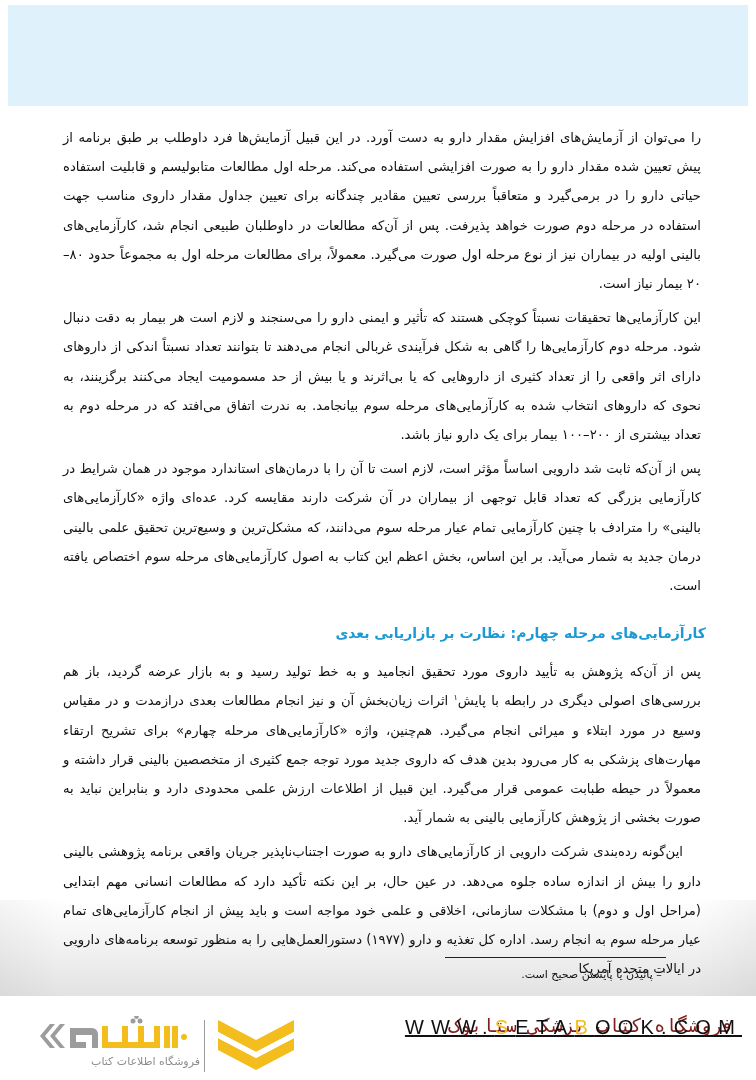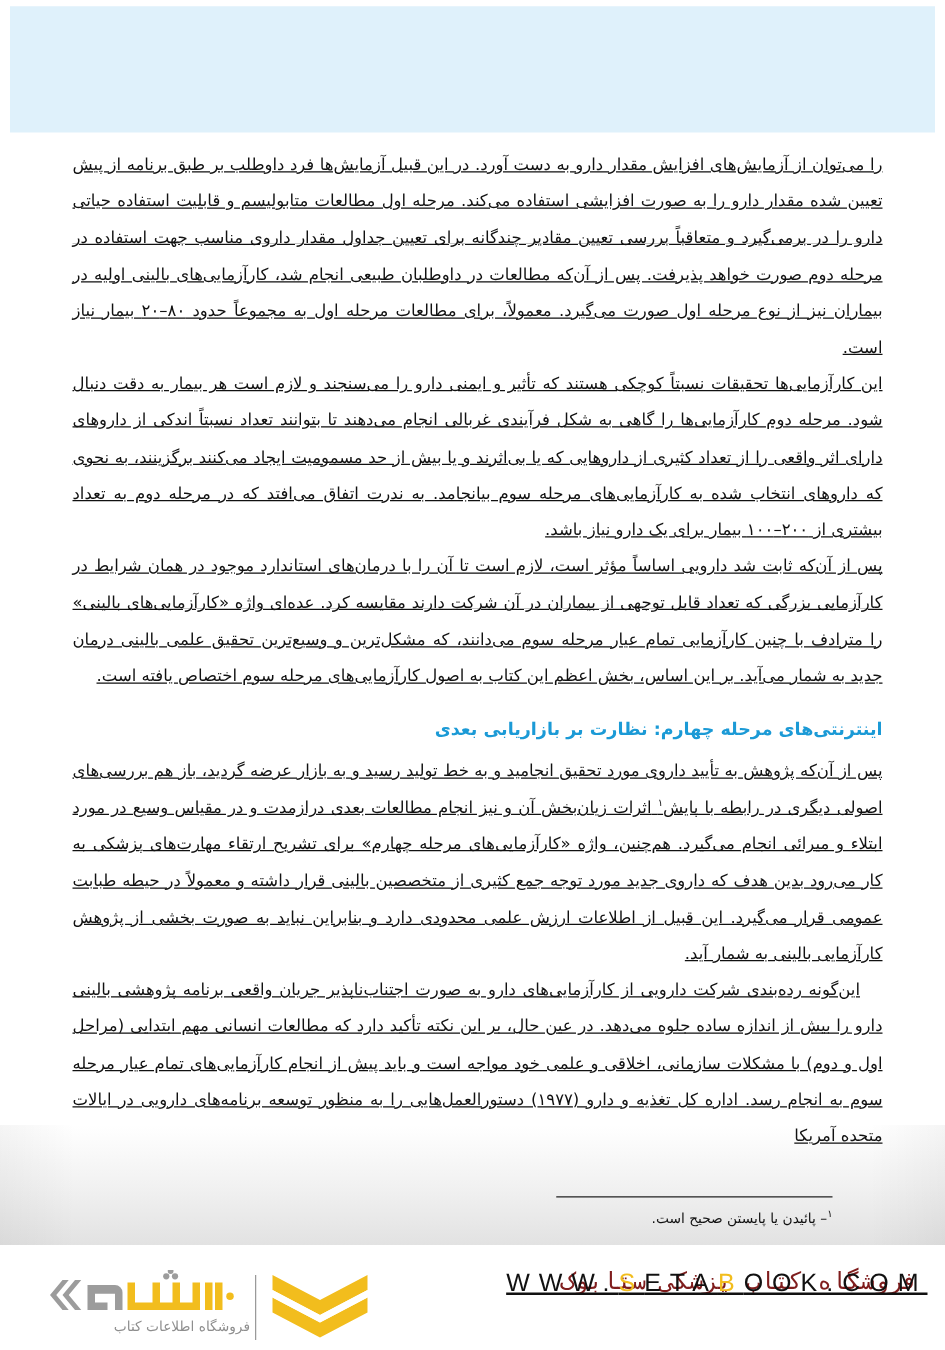--- a/index.html
+++ b/index.html
@@ -27,21 +27,21 @@
     font-family: "DejaVu Sans", sans-serif;
     white-space: nowrap;
   }
   .running-head .sep { margin: 0 6px; }
   .content {
     position: absolute; left: 58px; width: 648px; top: 118px;
     direction: rtl; text-align: justify;
     font-size: 13.2px; line-height: 29.2px; color: #111;
     font-family: "DejaVu Sans", sans-serif;
   }
-  .content p { margin: 0; text-align-last: right; text-decoration: underline; }
+  .content p { margin: 5px; text-align-last: right; }
   .content p.indent { text-indent: 18px; }
   .content h2 {
     margin: 0; font-size: 14px; font-weight: bold; color: #1b9ad6;
     line-height: 29px; padding-top: 14px; padding-bottom: 4px;
   }
   .content h2.first { padding-top: 14px; }
   sup.fn { font-size: 8px; vertical-align: super; line-height: 0; }
   .footnote-rule {
     position: absolute; left: 445px; top: 957px; width: 221px; height: 0;
     border-top: 1px solid #222;
@@ -86,21 +86,21 @@
 <div class="page">
   <div class="header-band"></div>
 
   <div class="content">
     <p>را می‌توان از آزمایش‌های افزایش مقدار دارو به دست آورد. در این قبیل آزمایش‌ها فرد داوطلب بر طبق برنامه از پیش تعیین شده مقدار دارو را به صورت افزایشی استفاده می‌کند. مرحله اول مطالعات متابولیسم و قابلیت استفاده حیاتی دارو را در برمی‌گیرد و متعاقباً بررسی تعیین مقادیر چندگانه برای تعیین جداول مقدار داروی مناسب جهت استفاده در مرحله دوم صورت خواهد پذیرفت. پس از آن‌که مطالعات در داوطلبان طبیعی انجام شد، کارآزمایی‌های بالینی اولیه در بیماران نیز از نوع مرحله اول صورت می‌گیرد. معمولاً، برای مطالعات مرحله اول به مجموعاً حدود ۸۰–۲۰ بیمار نیاز است.</p>
 
     <p>این کارآزمایی‌ها تحقیقات نسبتاً کوچکی هستند که تأثیر و ایمنی دارو را می‌سنجند و لازم است هر بیمار به دقت دنبال شود. مرحله دوم کارآزمایی‌ها را گاهی به شکل فرآیندی غربالی انجام می‌دهند تا بتوانند تعداد نسبتاً اندکی از داروهای دارای اثر واقعی را از تعداد کثیری از داروهایی که یا بی‌اثرند و یا بیش از حد مسمومیت ایجاد می‌کنند برگزینند، به نحوی که داروهای انتخاب شده به کارآزمایی‌های مرحله سوم بیانجامد. به ندرت اتفاق می‌افتد که در مرحله دوم به تعداد بیشتری از ۲۰۰–۱۰۰ بیمار برای یک دارو نیاز باشد.</p>
 
     <p>پس از آن‌که ثابت شد دارویی اساساً مؤثر است، لازم است تا آن را با درمان‌های استاندارد موجود در همان شرایط در کارآزمایی بزرگی که تعداد قابل توجهی از بیماران در آن شرکت دارند مقایسه کرد. عده‌ای واژه «کارآزمایی‌های بالینی» را مترادف با چنین کارآزمایی تمام عیار مرحله سوم می‌دانند، که مشکل‌ترین و وسیع‌ترین تحقیق علمی بالینی درمان جدید به شمار می‌آید. بر این اساس، بخش اعظم این کتاب به اصول کارآزمایی‌های مرحله سوم اختصاص یافته است.</p>
 
-    <h2>اینترنتی‌های مرحله چهارم: نظارت بر بازاریابی بعدی</h2>
+    <h2>کارآزمایی‌های مرحله چهارم: نظارت بر بازاریابی بعدی</h2>
     <p><span>پس از آن‌که پژوهش به تأیید داروی مورد تحقیق انجامید و به خط تولید رسید و به بازار عرضه گردید، باز هم بررسی‌های اصولی دیگری در رابطه با پایش</span><sup class="fn">۱</sup> <span>اثرات زیان‌بخش آن و نیز انجام مطالعات بعدی درازمدت و در مقیاس وسیع در مورد ابتلاء و میرائی انجام می‌گیرد. هم‌چنین، واژه «کارآزمایی‌های مرحله چهارم» برای تشریح ارتقاء مهارت‌های پزشکی به کار می‌رود بدین هدف که داروی جدید مورد توجه جمع کثیری از متخصصین بالینی قرار داشته و معمولاً در حیطه طبابت عمومی قرار می‌گیرد. این قبیل از اطلاعات ارزش علمی محدودی دارد و بنابراین نباید به صورت بخشی از پژوهش کارآزمایی بالینی به شمار آید.</span></p>
     <p class="indent">این‌گونه رده‌بندی شرکت دارویی از کارآزمایی‌های دارو به صورت اجتناب‌ناپذیر جریان واقعی برنامه پژوهشی بالینی دارو را بیش از اندازه ساده جلوه می‌دهد. در عین حال، بر این نکته تأکید دارد که مطالعات انسانی مهم ابتدایی (مراحل اول و دوم) با مشکلات سازمانی، اخلاقی و علمی خود مواجه است و باید پیش از انجام کارآزمایی‌های تمام عیار مرحله سوم به انجام رسد. اداره کل تغذیه و دارو (۱۹۷۷) دستورالعمل‌هایی را به منظور توسعه برنامه‌های دارویی در ایالات متحده آمریکا</p>
   </div>
 
   <div class="footnote-rule"></div>
   <div class="footnote">
     <sup class="fn">۱</sup><span>– پائیدن یا پایستن صحیح است.</span>
   </div>
 </div>
 

